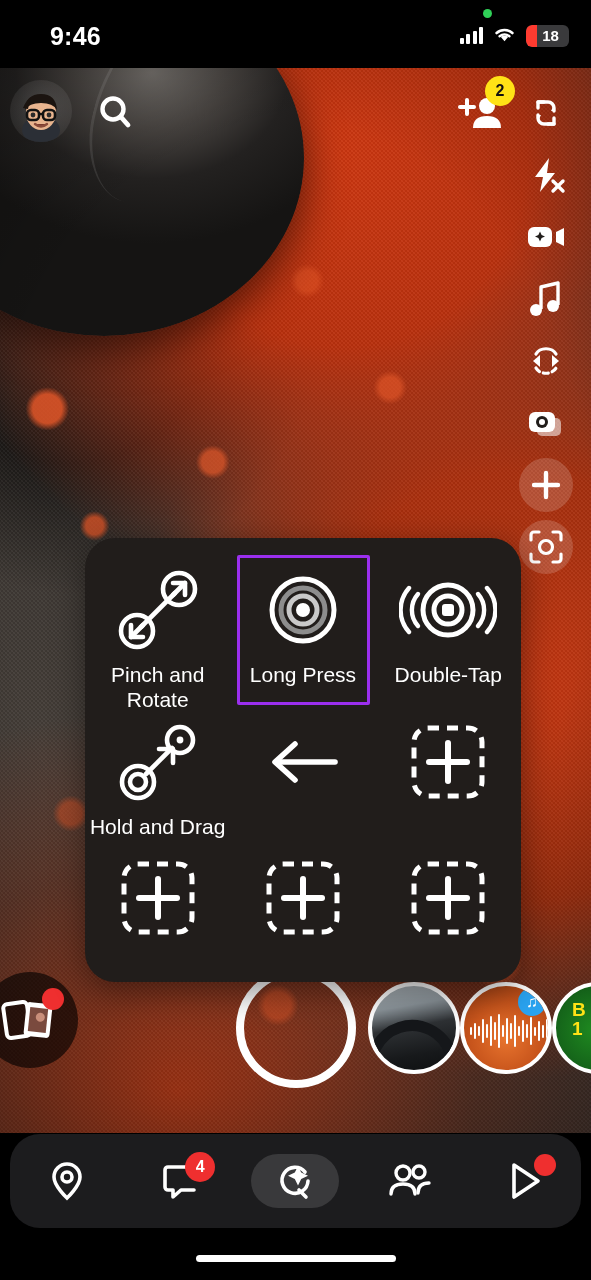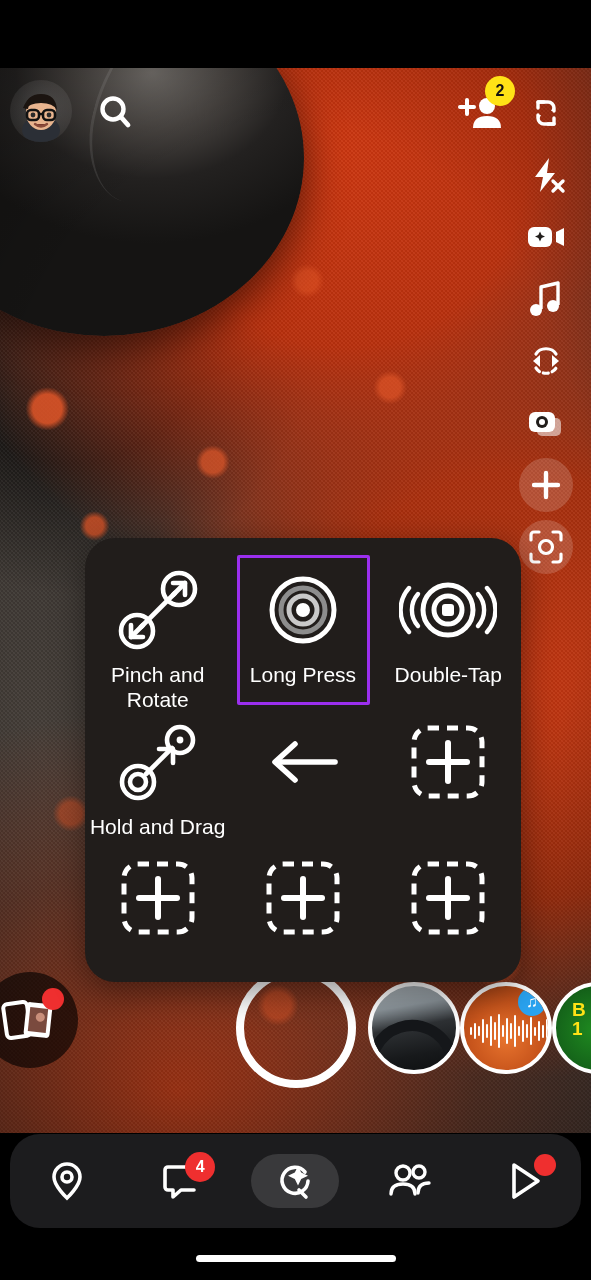--- a/index.html
+++ b/index.html
@@ -169,20 +169,43 @@
   <div id="viewfinder">
     <div id="bg-base"></div>
     <div id="bg-weave"></div>
     <div id="bg-speck"></div>
     <div id="bg-ball">
       <div id="bg-ball-seam"></div>
     </div>
     <div id="bg-vignette"></div>
   </div>
 
+  <div id="statusbar">
+    <div id="status-time">9:46</div>
+    <div id="green-dot"></div>
+    <div id="status-right">
+      <div class="sig-bars">
+        <i></i>
+          <i></i>
+          <i></i>
+          <i></i>
+      </div>
+      <span>
+        <svg width="25" height="19" viewBox="0 0 25 19">
+          <path d="M12.5 17.2 L8.9 12.9 A5.9 5.9 0 0 1 16.1 12.9 Z" fill="#fff"></path>
+          <path d="M4.6 9.0 A12 12 0 0 1 20.4 9.0" stroke="#fff" stroke-width="2.6" fill="none" stroke-linecap="round"></path>
+          <path d="M7.6 12.2 A8 8 0 0 1 17.4 12.2" stroke="#fff" stroke-width="2.4" fill="none" stroke-linecap="round"></path>
+        </svg>
+      </span>
+      <div id="battery">
+        <div id="bat-fill"></div>
+        <div id="bat-pct">18</div>
+      </div>
+    </div>
+  </div>
 
   <div id="top-left">
     <div id="avatar">
       <svg width="62" height="62" viewBox="0 0 62 62">
         <ellipse cx="31" cy="46" rx="19" ry="14" fill="#2b2f36"></ellipse>
         <ellipse cx="31" cy="29" rx="15" ry="17" fill="#e8b48e"></ellipse>
         <path d="M15 26 q1-16 16-16 q15 0 16 16 q-4-7-16-7 q-12 0-16 7z" fill="#1b1410"></path>
         <path d="M13 24 q3-8 8-11 q-2 7-3 12z" fill="#1b1410"></path>
         <rect x="17" y="26" width="12" height="10" rx="4" fill="none" stroke="#111" stroke-width="2.6"></rect>
         <rect x="33" y="26" width="12" height="10" rx="4" fill="none" stroke="#111" stroke-width="2.6"></rect>

